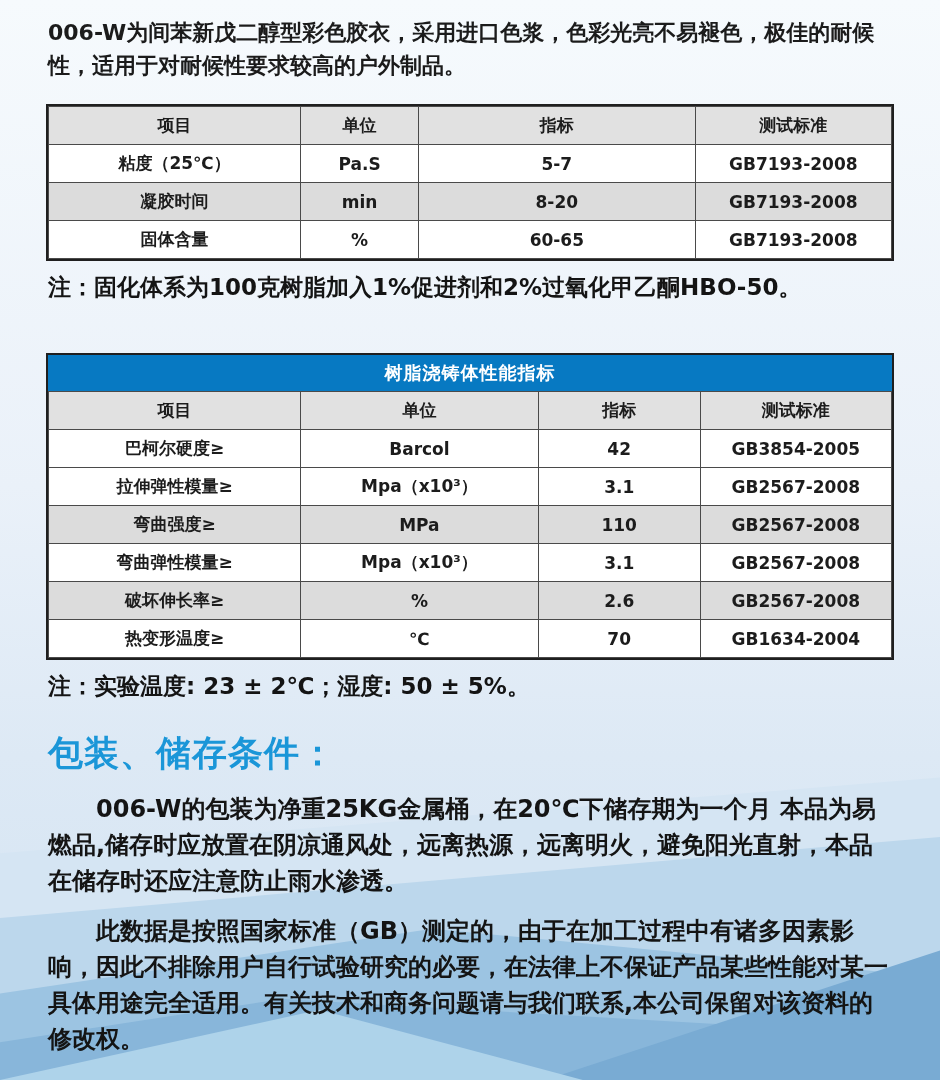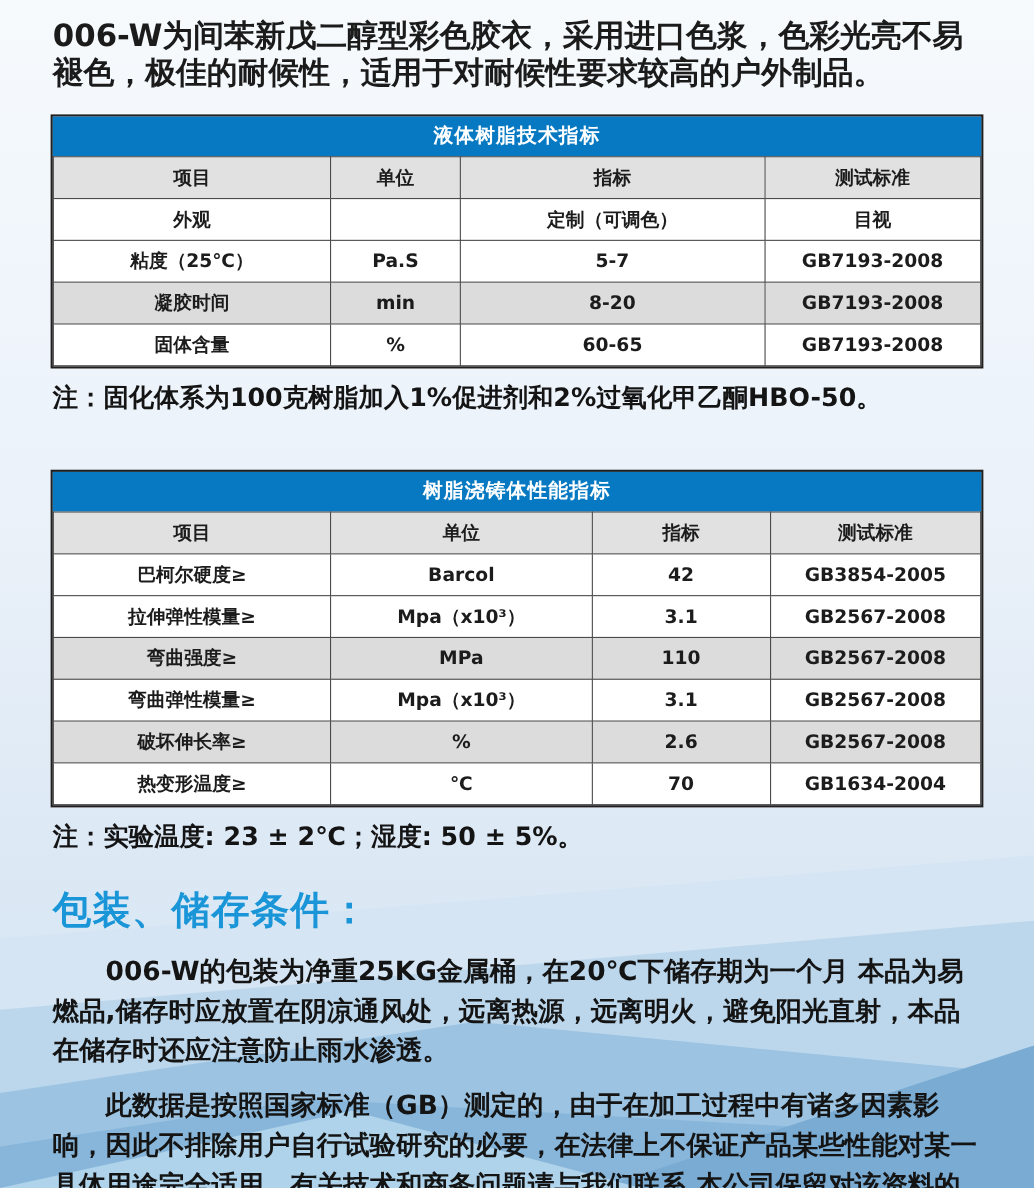--- a/index.html
+++ b/index.html
@@ -10,21 +10,21 @@
   .bg{position:absolute;inset:0;z-index:0;pointer-events:none;}
   .bg .shape{position:absolute;inset:0;}
   .s1{background:#d5e5f3;clip-path:polygon(0 79%,100% 72%,100% 100%,0 100%);}
   .s2{background:#bcd7ec;clip-path:polygon(0 85%,100% 77.5%,100% 100%,0 100%);}
   .s3{background:#9cc4e2;clip-path:polygon(0 92%,46% 86%,100% 90.5%,100% 100%,0 100%);}
   .s4{background:#88b6da;clip-path:polygon(0 96.5%,30% 92.5%,100% 96%,100% 100%,0 100%);}
   .s5{background:#79abd3;clip-path:polygon(58% 100%,100% 88%,100% 100%);}
   .s6{background:#aed3ea;clip-path:polygon(0 100%,34% 93.5%,62% 100%);}
   .content{position:relative;z-index:1;}
 
-  .intro{margin:16px 48px 0 48px;font-size:28px;line-height:33px;color:#1b1b1b;font-weight:600;}
+  .intro{margin:16px 48px 0 48px;font-size:22px;line-height:33px;color:#1b1b1b;font-weight:600;}
 
   .spec-table{margin:0 auto;width:844px;border:2px solid #1f1f1f;background:#fff;}
   .t1{margin-top:22px;}
   .t2{margin-top:50px;}
   .tbl-title{height:36px;line-height:36px;text-align:center;background:#0779c2;color:#ffffff;
              font-size:18px;font-weight:bold;letter-spacing:1px;}
   table{width:100%;border-collapse:collapse;table-layout:fixed;}
   th,td{border:1px solid #4a4a4a;height:37px;text-align:center;vertical-align:middle;
         font-size:17px;color:#1c1c1c;padding:0 4px;font-weight:600;overflow:hidden;white-space:nowrap;}
   thead th{background:#e1e1e1;}
@@ -49,43 +49,36 @@
     <div class="shape s3"></div>
     <div class="shape s4"></div>
     <div class="shape s5"></div>
     <div class="shape s6"></div>
   </div>
 
   <div class="content">
     <p class="intro">006-W为间苯新戊二醇型彩色胶衣，采用进口色浆，色彩光亮不易褪色，极佳的耐候性，适用于对耐候性要求较高的户外制品。</p>
 
     <div class="spec-table t1">
-      <div class="tbl-title">液体树脂技术指标</div>
       <table>
         <colgroup>
             <col class="c1">
             <col class="c2">
             <col class="c3">
             <col class="c4">
           </colgroup>
         <thead>
           <tr>
             <th>项目</th>
             <th>单位</th>
             <th>指标</th>
             <th>测试标准</th>
           </tr>
         </thead>
         <tbody>
-            <tr>
-              <td>外观</td>
-              <td></td>
-              <td>定制（可调色）</td>
-              <td>目视</td>
-            </tr>
             <tr>
               <td>粘度（25℃）</td>
               <td>Pa.S</td>
               <td>5-7</td>
               <td>GB7193-2008</td>
             </tr>
             <tr class="alt">
               <td>凝胶时间</td>
               <td>min</td>
               <td>8-20</td>

